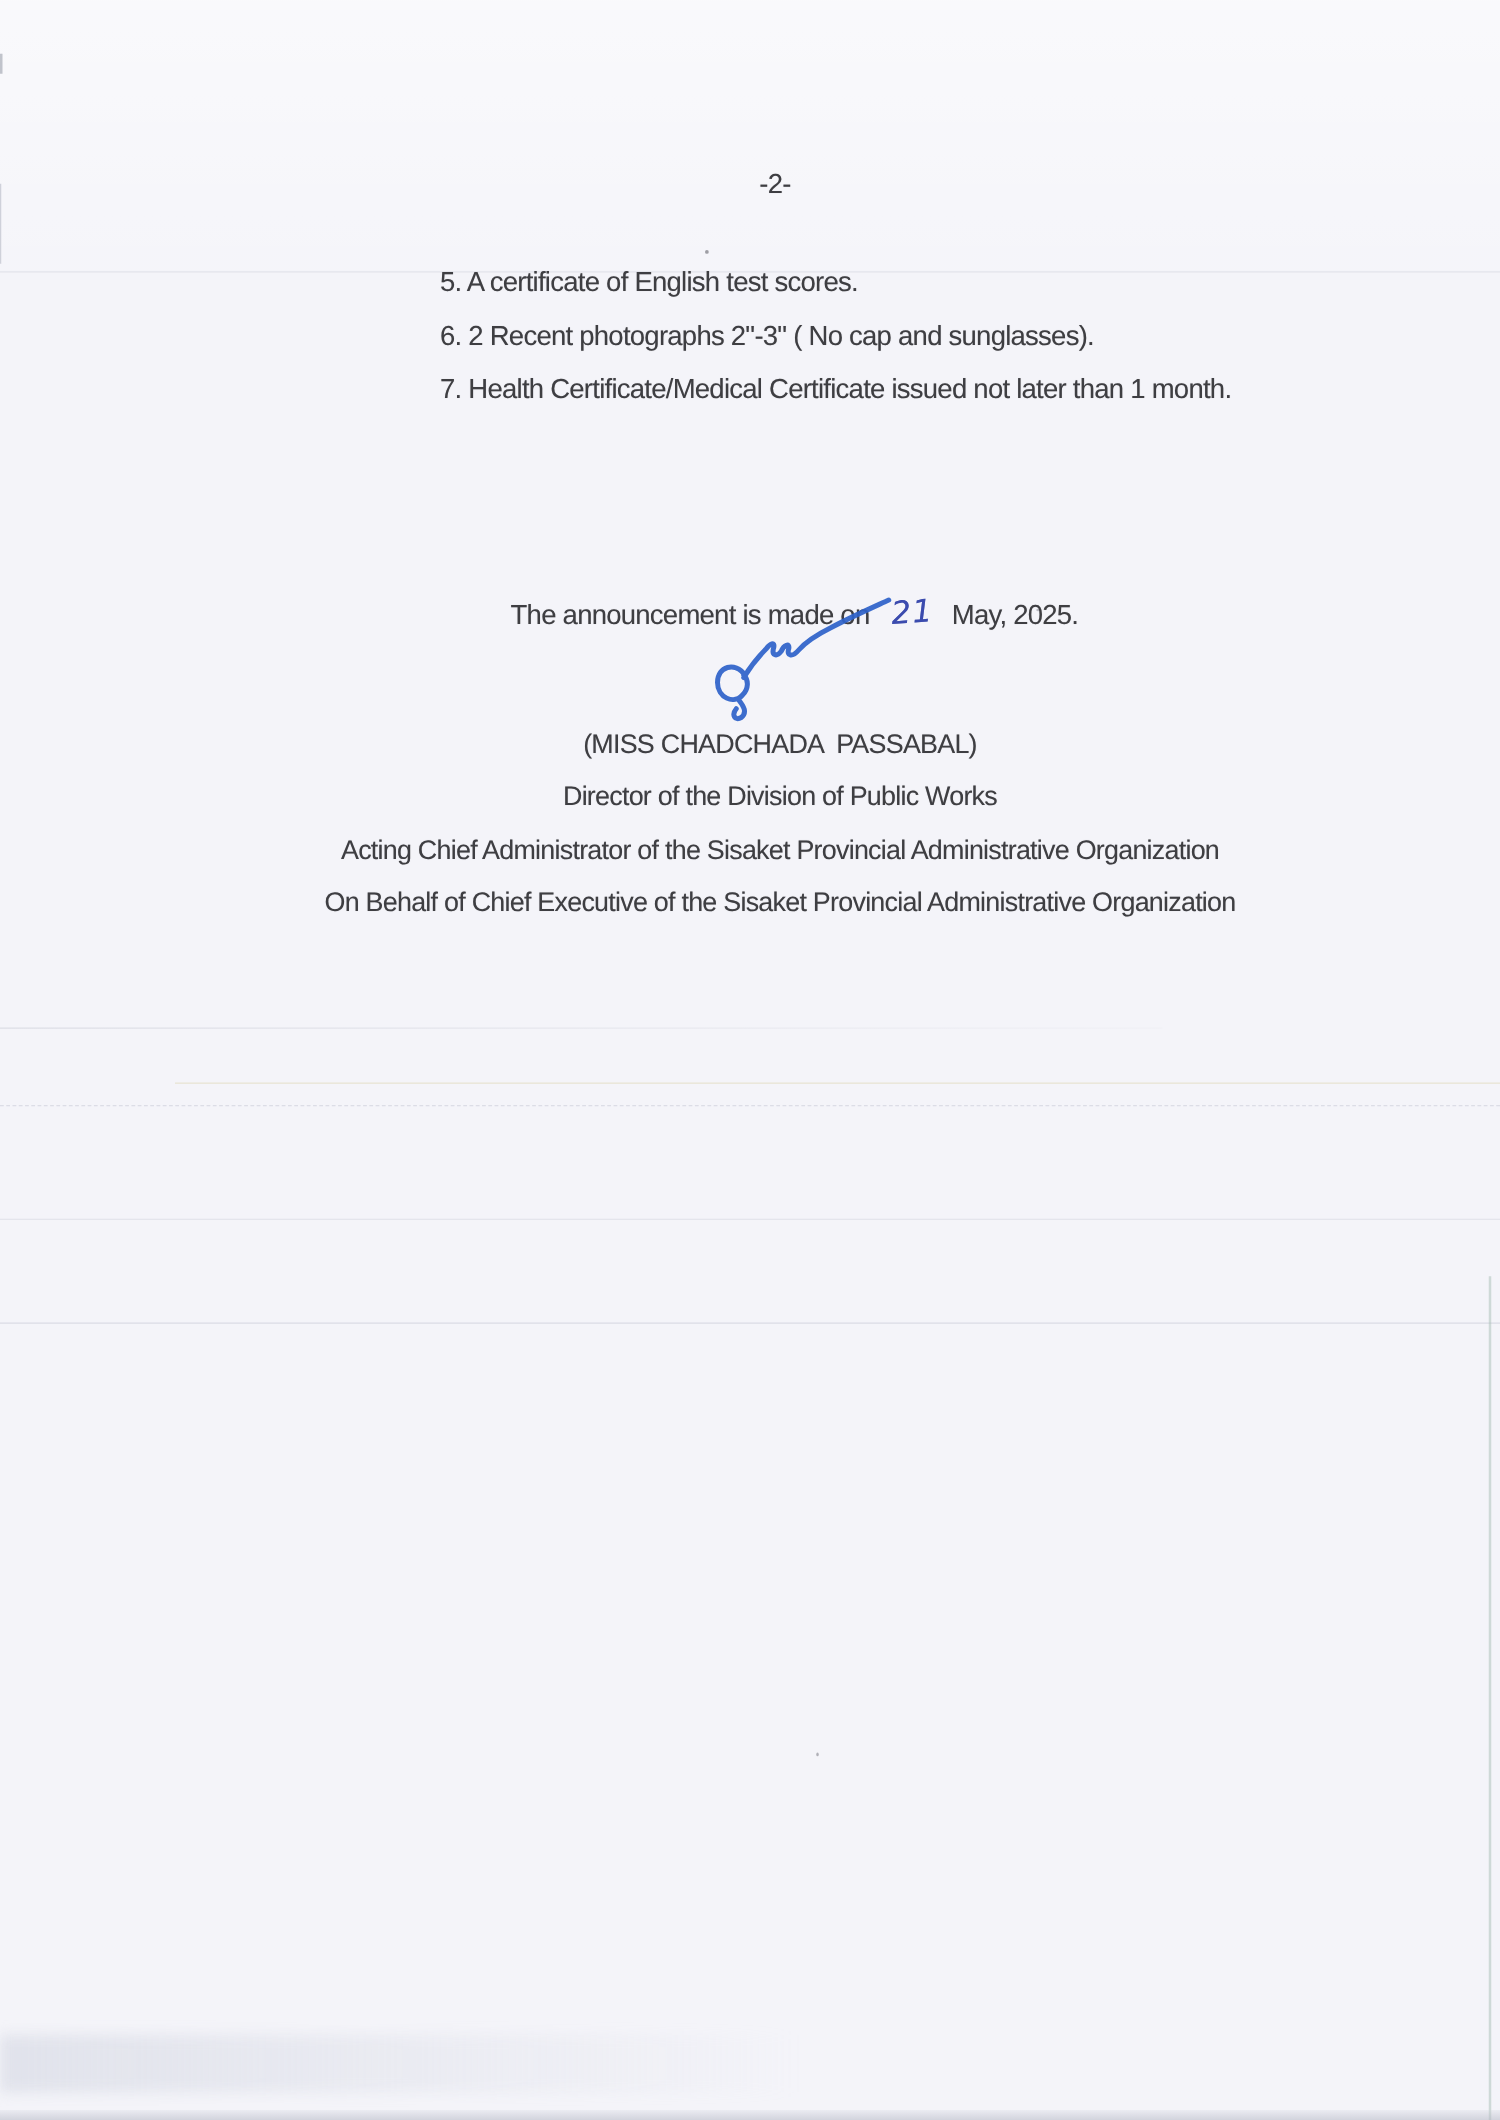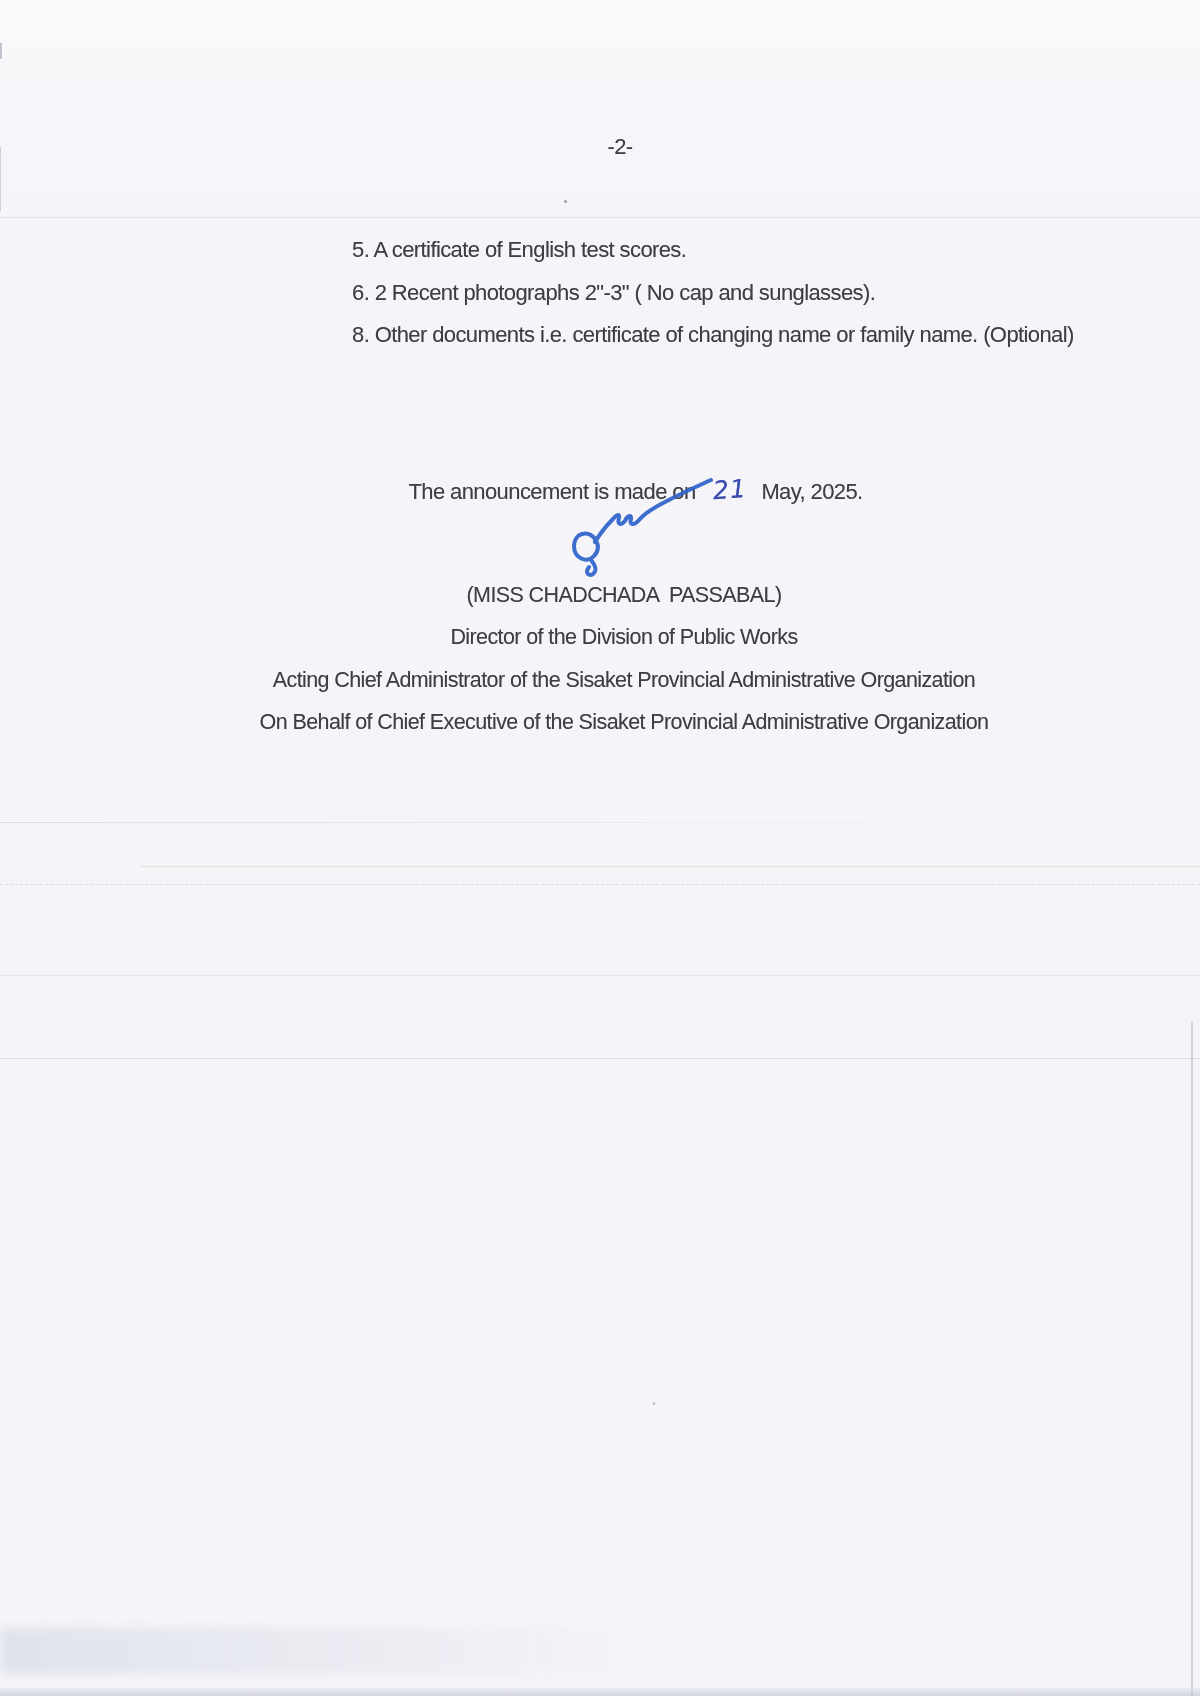--- a/index.html
+++ b/index.html
@@ -51,21 +51,21 @@
   .doc-text {
     letter-spacing: -0.6px;
     text-shadow: 0 0 0.6px rgba(62,62,66,0.35);
     white-space: pre;
   }
   .page-number {
     position: absolute; left: 20px; top: 134px; width: 1200px;
     text-align: center; font-size: 22px;
   }
   .doc-list {
-    position: absolute; left: 352px; top: 229px; width: 800px;
+    position: absolute; left: 352px; top: 205px; width: 800px;
   }
   .doc-line { line-height: 42.5px; font-size: 22px; }
   .announcement {
     position: absolute; left: 384px; top: 453px;
     font-size: 22px; line-height: 26px; white-space: pre;
   }
   .announcement > span { vertical-align: baseline; }
   .handwritten-day {
     display: inline-block;
     margin-left: 17px; margin-right: 15px;
@@ -102,21 +102,21 @@
   <div class="bottom-edge"></div>
   <div class="speck speck-1"></div>
   <div class="speck speck-2"></div>
   <div class="speck speck-3"></div>
 
   <div class="page-number doc-text">-2-</div>
 
   <div class="doc-list">
     <div class="doc-line doc-text">5. A certificate of English test scores.</div>
     <div class="doc-line doc-text">6. 2 Recent photographs 2"-3" ( No cap and sunglasses).</div>
-    <div class="doc-line doc-text">8. Other documents i.e. certificate of changing name or family name. (Optional)</div>
+    <div class="doc-line doc-text">7. Health Certificate/Medical Certificate issued not later than 1 month.</div>
   </div>
 
   <div class="announcement">
     <span class="doc-text">The announcement is made on</span><span class="handwritten-day">21</span><span class="doc-text">May, 2025.</span>
   </div>
 
   <svg class="signature-svg" width="165" height="112" viewBox="0 0 165 112">
     <g fill="none" stroke="#2e62c9" stroke-width="4" stroke-linecap="round" stroke-linejoin="round" opacity="0.93">
       <path d="M 41 70
                C 33 59, 19 63, 19 76

